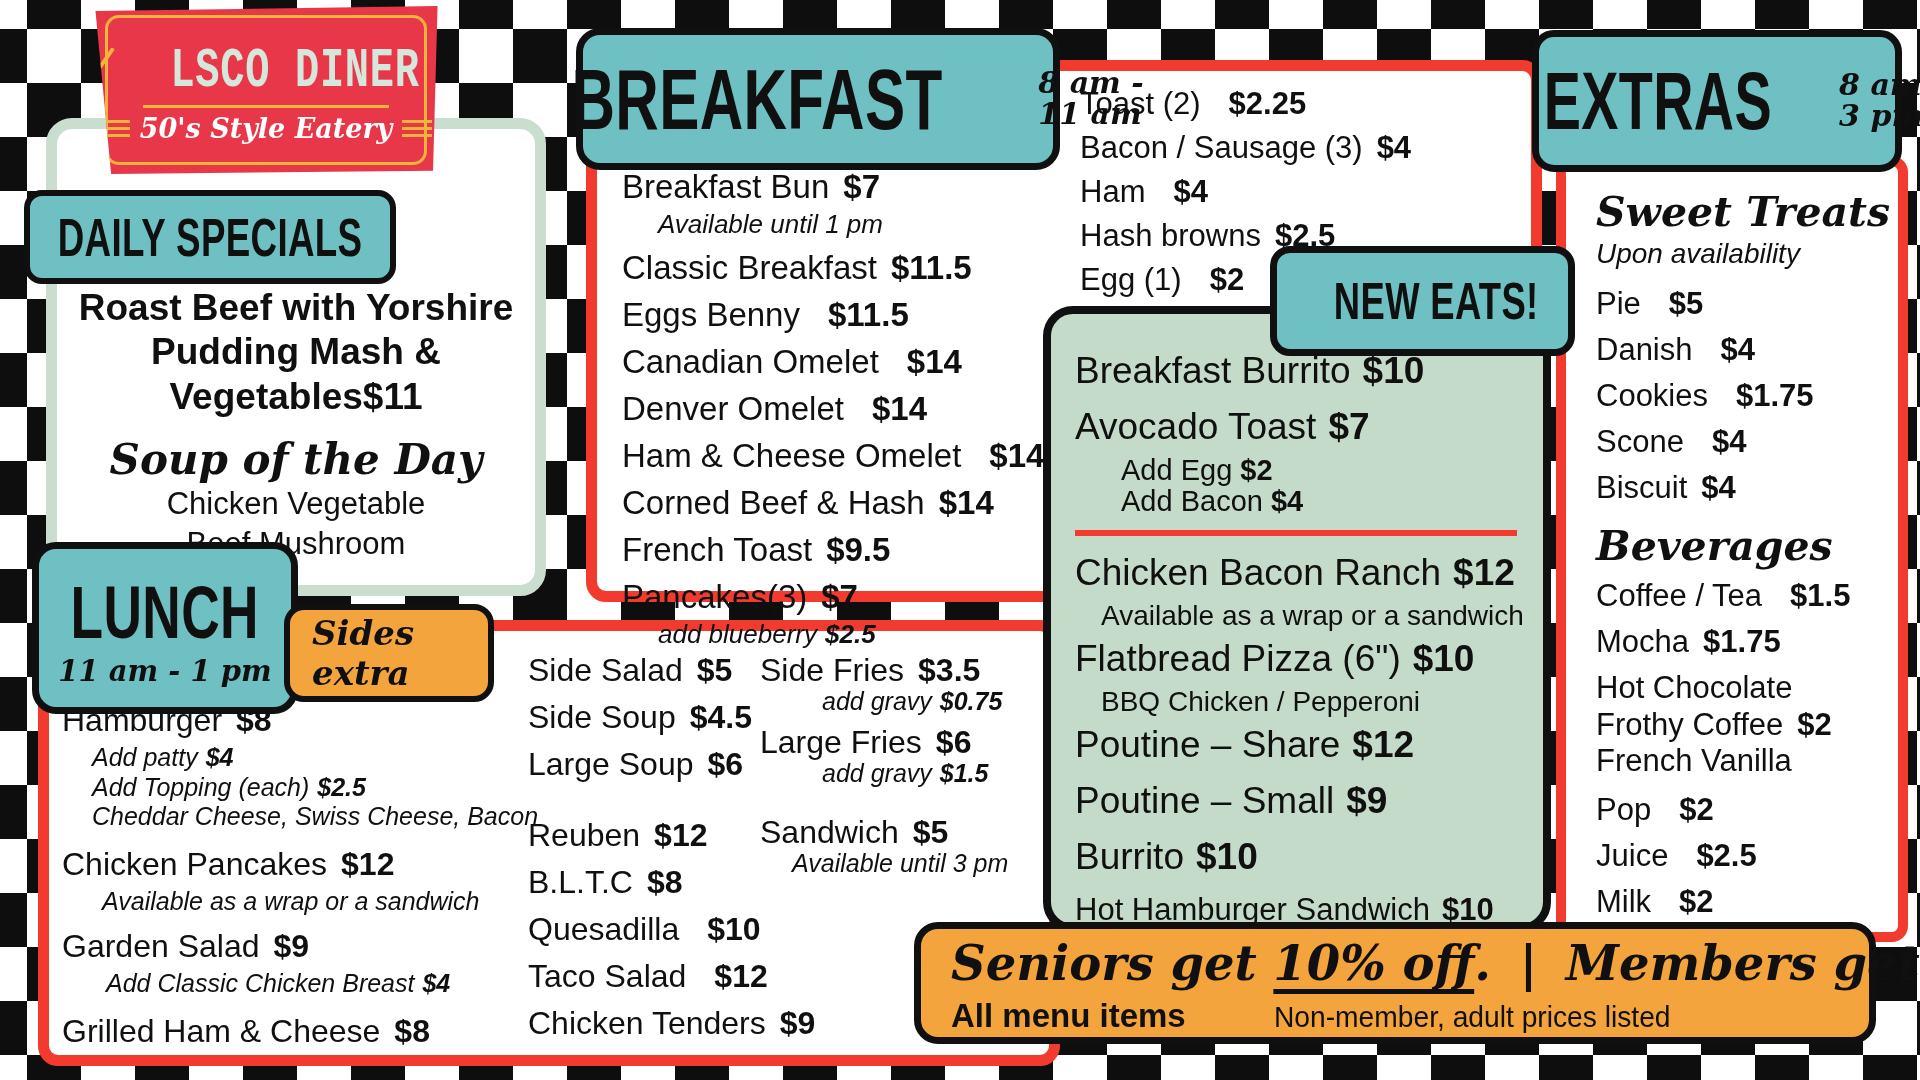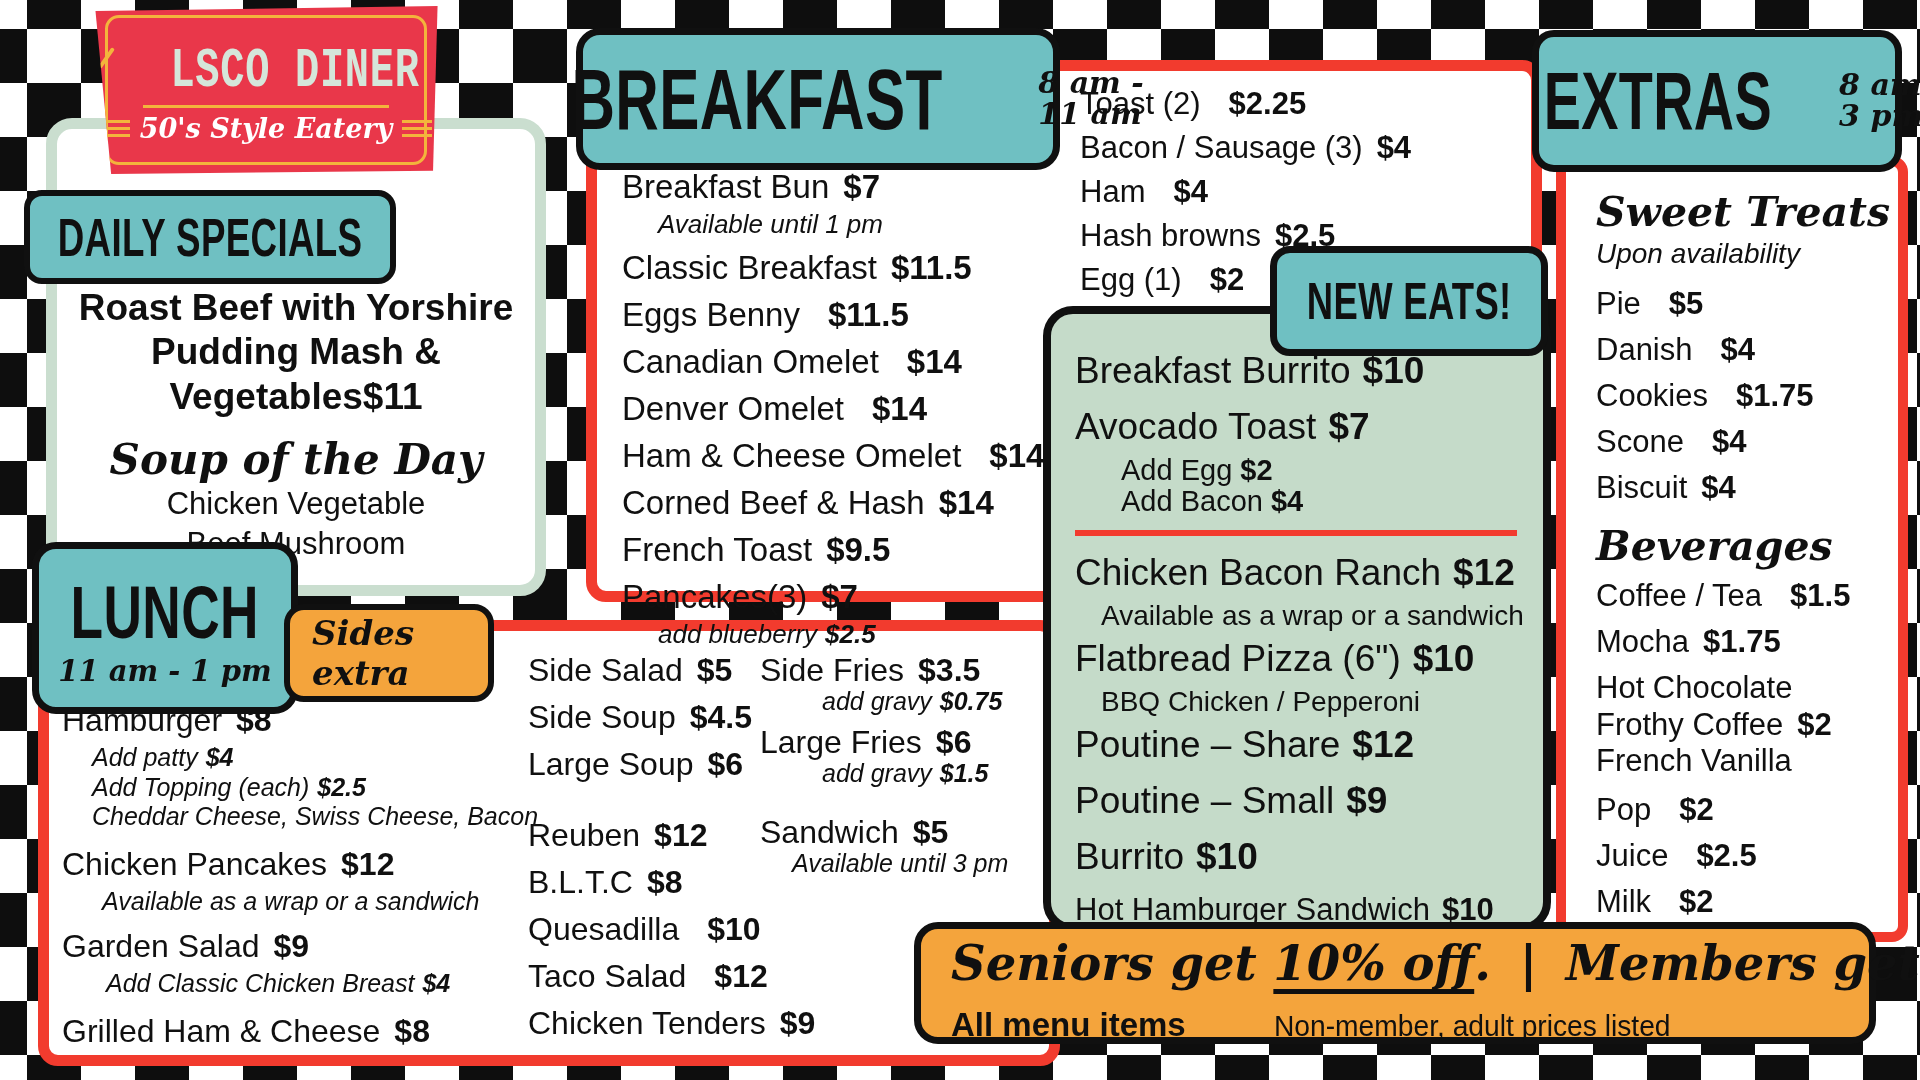--- a/index.html
+++ b/index.html
@@ -68,21 +68,21 @@
   #breakfast-header .cond{font-size:86px;}
   #bk-items{position:absolute;left:622px;top:168px;width:440px;z-index:2;font-size:33px;}
   #bk-items .mi{margin-bottom:9px;}
   #bk-items .note{margin:-6px 0 9px 36px;}
   #bk-sides{position:absolute;left:1080px;top:86px;width:450px;z-index:2;font-size:31px;}
   #bk-sides .mi{margin-bottom:8px;}
 
   
   #neweats-panel{position:absolute;left:1043px;top:306px;width:492px;height:610px;background:var(--mint);
     border:8px solid var(--ink);border-radius:30px;z-index:3;}
-  #neweats-header{left:1270px;top:246px;width:264px;height:96px;border-radius:20px;}
+  #neweats-header{left:1270px;top:246px;width:264px;height:96px;border-radius:20px;padding-left:27px;}
   #neweats-header .cond{font-size:52px;}
   .ne-inner{padding:36px 8px 0 24px;}
   .ne-main{font-size:37px;margin-bottom:14px;white-space:nowrap;}
   .ne-main b{margin-left:12px;}
   .ne-main.small{font-size:31px;}
   .ne-note{font-size:29px;margin:-8px 0 6px 46px;white-space:nowrap;}
   .ne-note b{margin-left:8px;}
   .ne-note.wide{margin-left:26px;font-size:28px;}
   .ne-divider{height:6px;background:var(--panel-red);width:96%;margin:12px 0 16px;}
 
@@ -118,21 +118,21 @@
   #lu-col2 .note{font-size:25px;margin:-2px 0 8px 62px;}
   #lu-col2 .sandwich{margin-top:26px;}
   #lu-col2 .sandwich + .note{margin-left:32px;}
 
   
   #banner{position:absolute;left:914px;top:922px;width:962px;height:122px;background:var(--orange);
     border:7px solid var(--ink);border-radius:24px;z-index:5;padding:6px 26px 0 30px;box-sizing:border-box;}
   .banner-row1{font-size:48px;white-space:nowrap;}
   .banner-row1 .deal{text-decoration:underline;text-decoration-thickness:5px;text-underline-offset:9px;}
   .banner-sep{font-style:normal;font-weight:700;margin:0 12px;}
-  .banner-row2{display:flex;align-items:baseline;margin-top:15px;}
+  .banner-row2{display:flex;align-items:baseline;margin-top:6px;}
   .banner-bold{font-weight:800;font-size:33px;}
   .banner-note{font-size:30px;margin-left:88px;display:inline-block;transform:scaleX(.94);transform-origin:left;}
 </style>
 </head>
 <body>
 
 <div class="stage">
 
   <div id="logo">
     <div class="inner">

